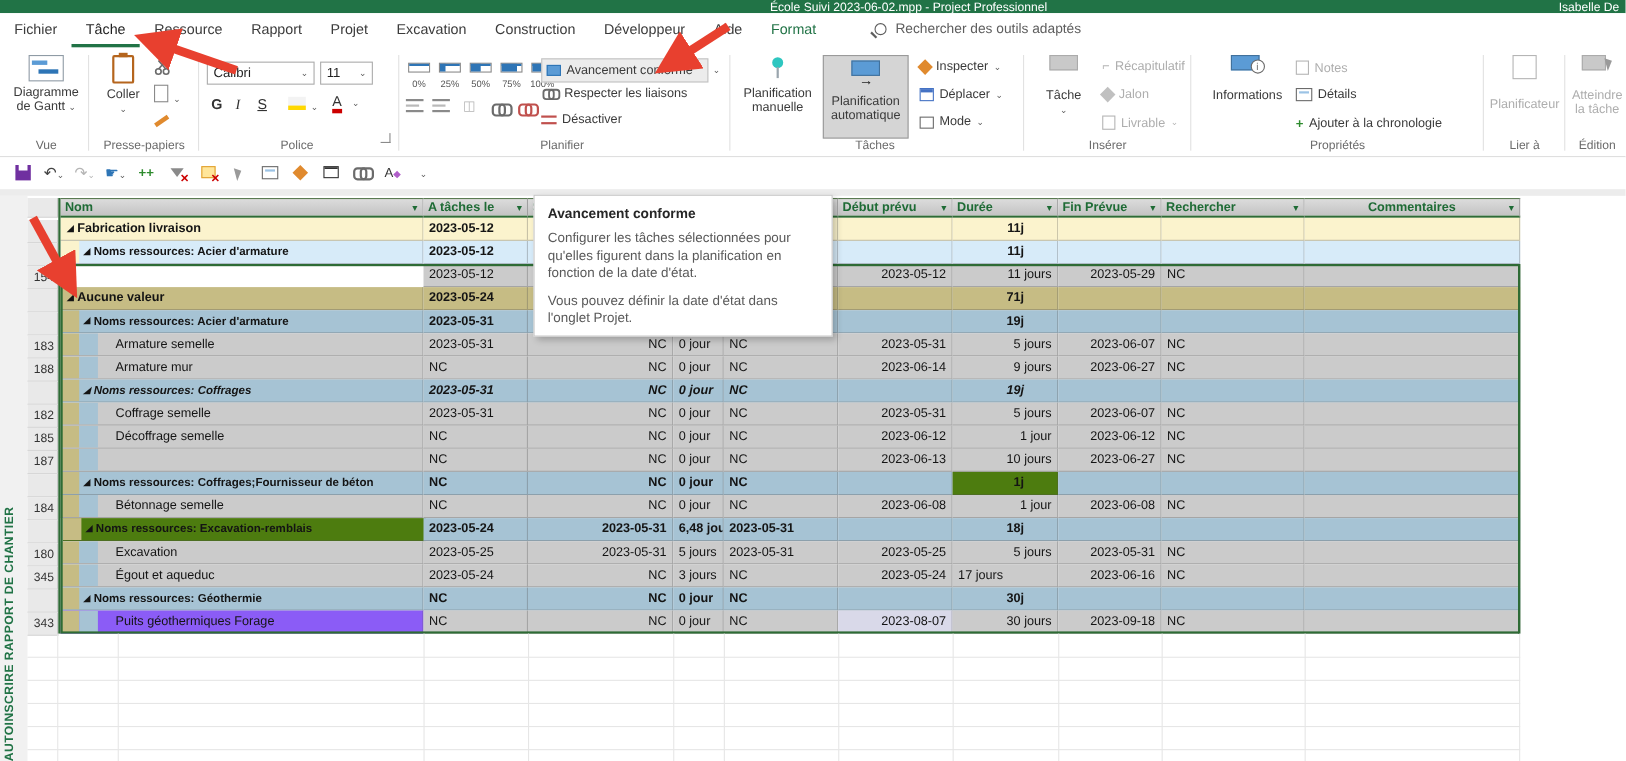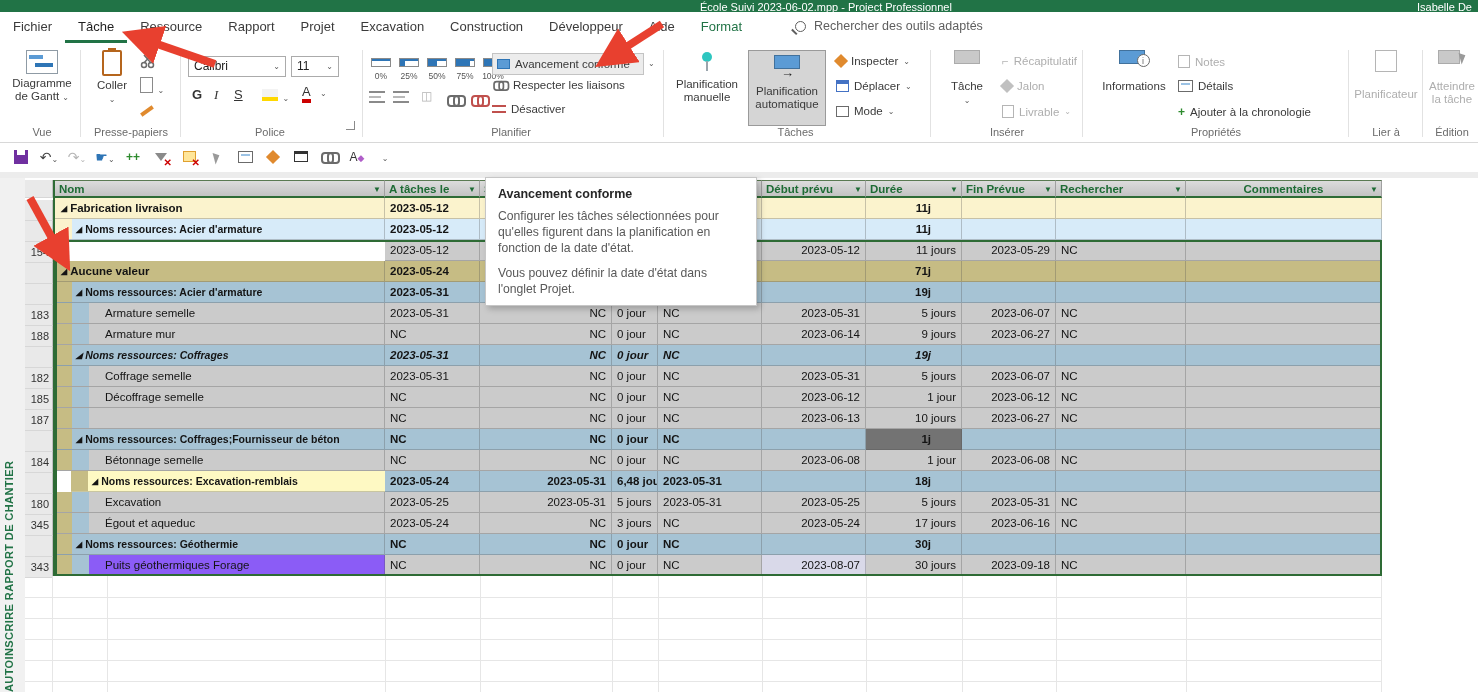--- a/index.html
+++ b/index.html
@@ -477,21 +477,21 @@
       <div style="position: absolute; left: 0px; top: 249px; width: 1327px; height: 21px;">
         <div class="cell b" style="left: 0px; width: 330px; text-align: left; background: rgb(166, 195, 212); padding: 0px; font-size: 10.5px;">
           <span class="strip" style="left:0;background:#c6bc84"></span>
           <span style="position:absolute;left:21px"><span class="tri">◢</span>Noms ressources: Coffrages;Fournisseur de béton</span>
         </div>
         <div class="cell b" style="left: 330px; width: 95px; text-align: left; background: rgb(166, 195, 212);">NC</div>
         <div class="cell b" style="left: 425px; width: 132px; text-align: right; background: rgb(166, 195, 212);">NC</div>
         <div class="cell b" style="left: 557px; width: 46px; text-align: left; background: rgb(166, 195, 212);">0 jour</div>
         <div class="cell b" style="left: 603px; width: 104px; text-align: left; background: rgb(166, 195, 212);">NC</div>
         <div class="cell b" style="left: 707px; width: 104px; text-align: right; background: rgb(166, 195, 212);"></div>
-        <div class="cell b" style="left: 811px; width: 96px; text-align: right; background: #737373; padding-right: 30px;">1j</div>
+        <div class="cell b" style="left: 811px; width: 96px; text-align: right; background: #4d7c0f; padding-right: 30px;">1j</div>
         <div class="cell b" style="left: 907px; width: 94px; text-align: right; background: rgb(166, 195, 212);"></div>
         <div class="cell b" style="left: 1001px; width: 130px; text-align: left; background: rgb(166, 195, 212);"></div>
         <div class="cell b" style="left: 1131px; width: 196px; text-align: center; background: rgb(166, 195, 212);"></div>
       </div>
       <div style="position: absolute; left: 0px; top: 270px; width: 1327px; height: 21px;">
         <div class="cell" style="left: 0px; width: 330px; text-align: left; background: rgb(203, 203, 203); padding: 0px;">
           <span class="strip" style="left:0;background:#c6bc84"></span>
           <span class="strip" style="left:17px;background:#a6c3d4"></span>
           <span style="position:absolute;left:50px;right:0;">Bétonnage semelle</span>
         </div>
@@ -499,21 +499,21 @@
         <div class="cell" style="left: 425px; width: 132px; text-align: right; background: rgb(203, 203, 203);">NC</div>
         <div class="cell" style="left: 557px; width: 46px; text-align: left; background: rgb(203, 203, 203);">0 jour</div>
         <div class="cell" style="left: 603px; width: 104px; text-align: left; background: rgb(203, 203, 203);">NC</div>
         <div class="cell" style="left: 707px; width: 104px; text-align: right; background: rgb(203, 203, 203);">2023-06-08</div>
         <div class="cell" style="left: 811px; width: 96px; text-align: right; background: rgb(203, 203, 203);">1 jour</div>
         <div class="cell" style="left: 907px; width: 94px; text-align: right; background: rgb(203, 203, 203);">2023-06-08</div>
         <div class="cell" style="left: 1001px; width: 130px; text-align: left; background: rgb(203, 203, 203);">NC</div>
         <div class="cell" style="left: 1131px; width: 196px; text-align: center; background: rgb(203, 203, 203);"></div>
       </div>
       <div style="position: absolute; left: 0px; top: 291px; width: 1327px; height: 21px;">
-        <div class="cell b" style="left: 16px; width: 330px; text-align: left; background: #fef9c3; padding: 0px; font-size: 10.5px;">
+        <div class="cell b" style="left: 2px; width: 330px; text-align: left; background: #4d7c0f; padding: 0px; font-size: 10.5px;">
           <span class="strip" style="left:0;background:#c6bc84"></span>
           <span style="position:absolute;left:21px"><span class="tri">◢</span>Noms ressources: Excavation-remblais</span>
         </div>
         <div class="cell b" style="left: 330px; width: 95px; text-align: left; background: rgb(166, 195, 212);">2023-05-24</div>
         <div class="cell b" style="left: 425px; width: 132px; text-align: right; background: rgb(166, 195, 212);">2023-05-31</div>
         <div class="cell b" style="left: 557px; width: 46px; text-align: left; background: rgb(166, 195, 212);">6,48 jours</div>
         <div class="cell b" style="left: 603px; width: 104px; text-align: left; background: rgb(166, 195, 212);">2023-05-31</div>
         <div class="cell b" style="left: 707px; width: 104px; text-align: right; background: rgb(166, 195, 212);"></div>
         <div class="cell b" style="left: 811px; width: 96px; text-align: right; background: rgb(166, 195, 212); padding-right: 30px;">18j</div>
         <div class="cell b" style="left: 907px; width: 94px; text-align: right; background: rgb(166, 195, 212);"></div>
@@ -540,21 +540,21 @@
         <div class="cell" style="left: 0px; width: 330px; text-align: left; background: rgb(203, 203, 203); padding: 0px;">
           <span class="strip" style="left:0;background:#c6bc84"></span>
           <span class="strip" style="left:17px;background:#a6c3d4"></span>
           <span style="position:absolute;left:50px;right:0;">Égout et aqueduc</span>
         </div>
         <div class="cell" style="left: 330px; width: 95px; text-align: left; background: rgb(203, 203, 203);">2023-05-24</div>
         <div class="cell" style="left: 425px; width: 132px; text-align: right; background: rgb(203, 203, 203);">NC</div>
         <div class="cell" style="left: 557px; width: 46px; text-align: left; background: rgb(203, 203, 203);">3 jours</div>
         <div class="cell" style="left: 603px; width: 104px; text-align: left; background: rgb(203, 203, 203);">NC</div>
         <div class="cell" style="left: 707px; width: 104px; text-align: right; background: rgb(203, 203, 203);">2023-05-24</div>
-        <div class="cell" style="left: 811px; width: 96px; text-align: right; background: rgb(203, 203, 203);">17 jours</div>
+        <div class="cell" style="left: 811px; width: 96px; text-align: left; background: rgb(203, 203, 203);">17 jours</div>
         <div class="cell" style="left: 907px; width: 94px; text-align: right; background: rgb(203, 203, 203);">2023-06-16</div>
         <div class="cell" style="left: 1001px; width: 130px; text-align: left; background: rgb(203, 203, 203);">NC</div>
         <div class="cell" style="left: 1131px; width: 196px; text-align: center; background: rgb(203, 203, 203);"></div>
       </div>
       <div style="position: absolute; left: 0px; top: 354px; width: 1327px; height: 21px;">
         <div class="cell b" style="left: 0px; width: 330px; text-align: left; background: rgb(166, 195, 212); padding: 0px; font-size: 10.5px;">
           <span class="strip" style="left:0;background:#c6bc84"></span>
           <span style="position:absolute;left:21px"><span class="tri">◢</span>Noms ressources: Géothermie</span>
         </div>
         <div class="cell b" style="left: 330px; width: 95px; text-align: left; background: rgb(166, 195, 212);">NC</div>

